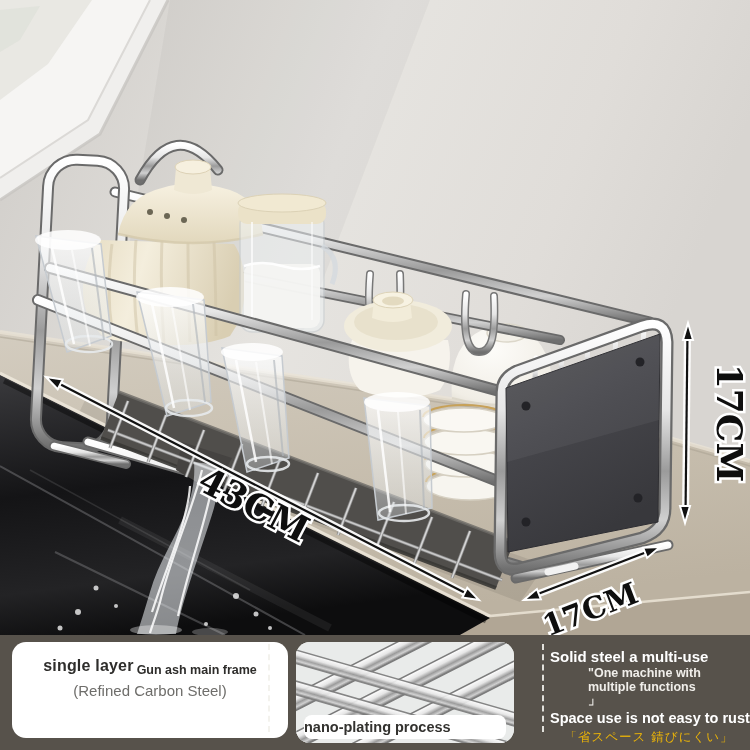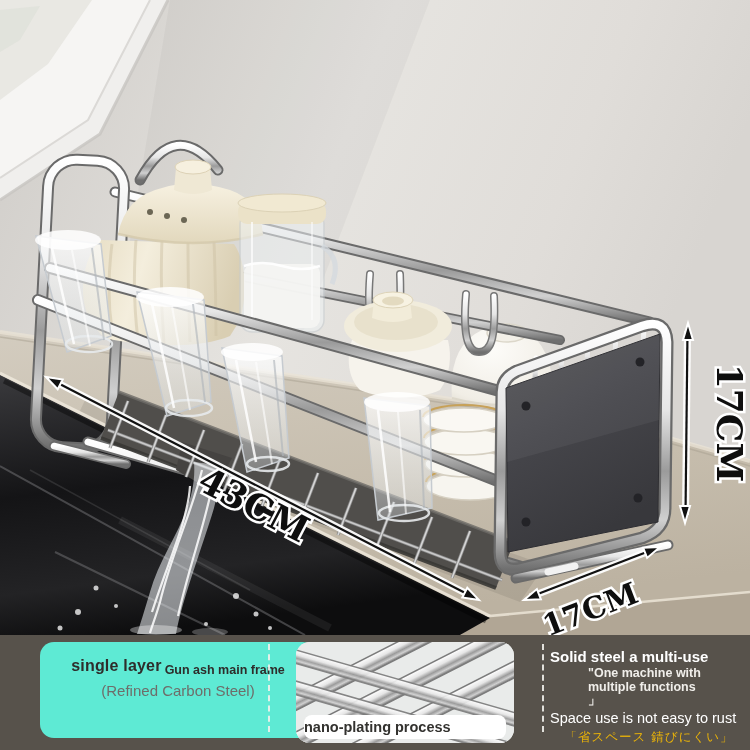--- a/index.html
+++ b/index.html
@@ -1,39 +1,39 @@
 <!DOCTYPE html>
 <html><head>
 <meta charset="utf-8">
 <style>
   html,body{margin:0;padding:0;background:#222;}
   .stage{position:relative;width:750px;height:750px;overflow:hidden;background:#dedbd7;
          font-family:"Liberation Sans","DejaVu Sans",sans-serif;}
   .photo{display:block;position:absolute;left:0;top:0;}
   
   .banner{position:absolute;left:0;top:635px;width:750px;height:115px;background:#57524b;}
-  .spec-card{position:absolute;left:12px;top:7px;width:276px;height:96px;background:#5eead4;
-             border-radius:14px;color:#2e2d2b;text-align:center;margin-left:28px;}
+  .spec-card{position:absolute;left:12px;top:7px;width:276px;height:96px;background:#ffffff;
+             border-radius:14px;color:#2e2d2b;text-align:center;}
   .sc-l1{margin-top:15px;white-space:nowrap;}
   .sc-main{font-weight:bold;font-size:16px;letter-spacing:.2px;}
   .sc-sub{font-weight:bold;font-size:12.5px;position:relative;top:3px;margin-left:3px;}
   .sc-l2{margin-top:7px;font-weight:normal;font-size:15px;color:#6e6d6a;}
   .sc-l3{margin-top:5px;font-weight:bold;font-size:13.5px;color:#393937;}
   .sep{position:absolute;top:9px;height:88px;width:0;border-left:2px dashed #f2f1ec;opacity:.9;}
   .sep1{left:268px;} .sep2{left:542px;}
   .nano-card{position:absolute;left:296px;top:7px;width:218px;height:101px;border-radius:14px;
              overflow:hidden;background:#ebedec;}
   .nano-card svg{display:block;}
   .nano-caption{position:absolute;left:8px;right:8px;bottom:4px;height:24px;background:#ffffff;
                 border-radius:8px;font-weight:bold;font-size:14.5px;color:#33322f;
                 text-align:left;line-height:24px;}
   .info{position:absolute;left:550px;top:8px;width:198px;color:#ffffff;}
   .i-head{font-weight:bold;font-size:15px;margin-top:5px;white-space:nowrap;}
   .i-quote{font-weight:bold;font-size:12.5px;color:#f0eeea;margin-left:38px;line-height:1.08;margin-top:2px;}
-  .i-sub{font-weight:normal;font-size:14.5px;text-align:left;margin-top:2px;white-space:nowrap;}
+  .i-sub{font-weight:bold;font-size:14.5px;text-align:right;margin-top:2px;white-space:nowrap;}
   .i-jp{font-size:12.5px;color:#eab308;text-align:center;margin-top:3px;letter-spacing:1px;white-space:nowrap;
         font-family:"DejaVu Sans","Liberation Sans",sans-serif;}
   .dim-label{font-family:"DejaVu Serif","Liberation Serif",serif;font-weight:bold;fill:#0e0e0e;
              stroke:#ffffff;stroke-width:5px;paint-order:stroke;text-anchor:middle;}
 </style>
 </head>
 <body>
 
 <div class="stage">
 

